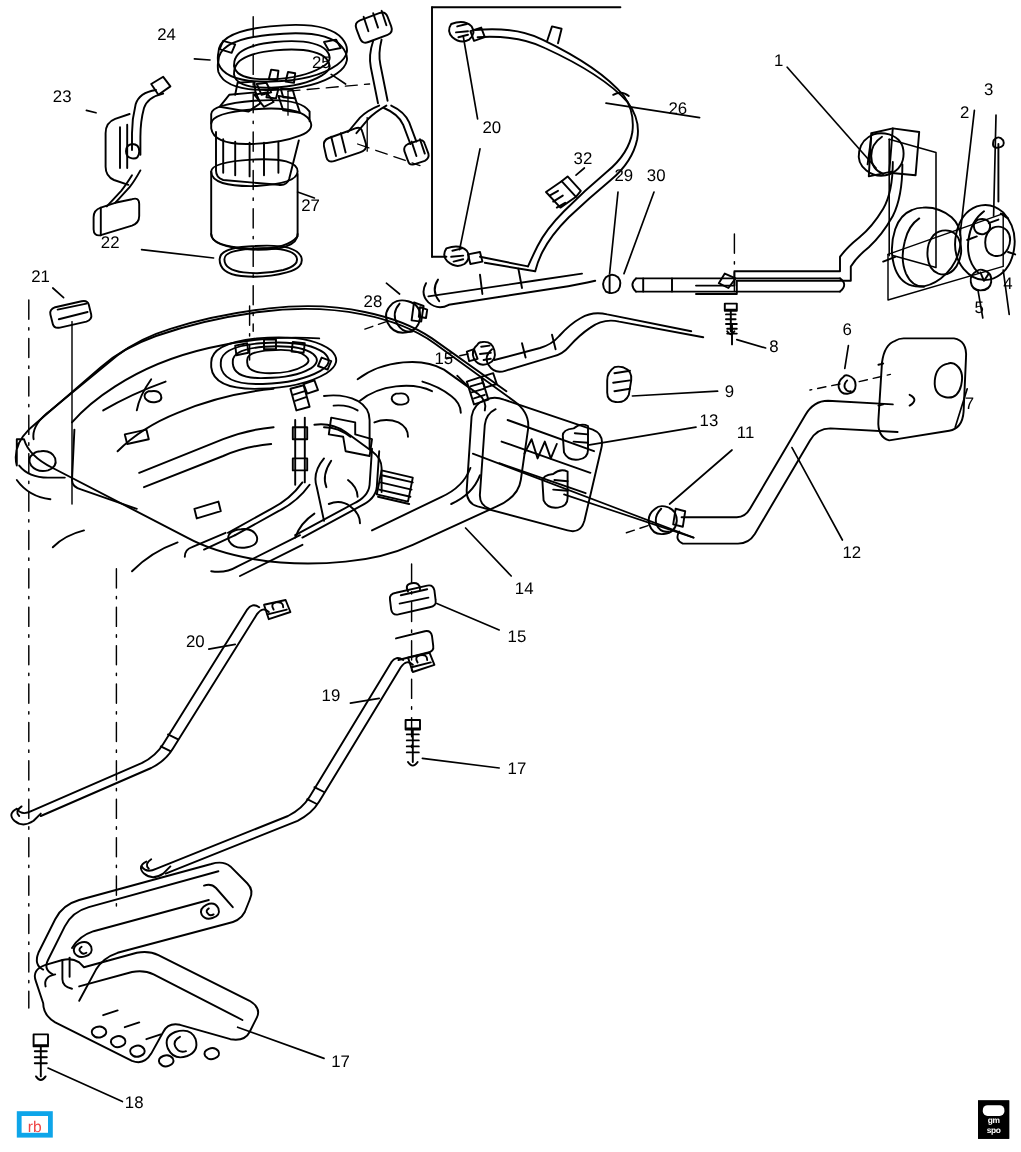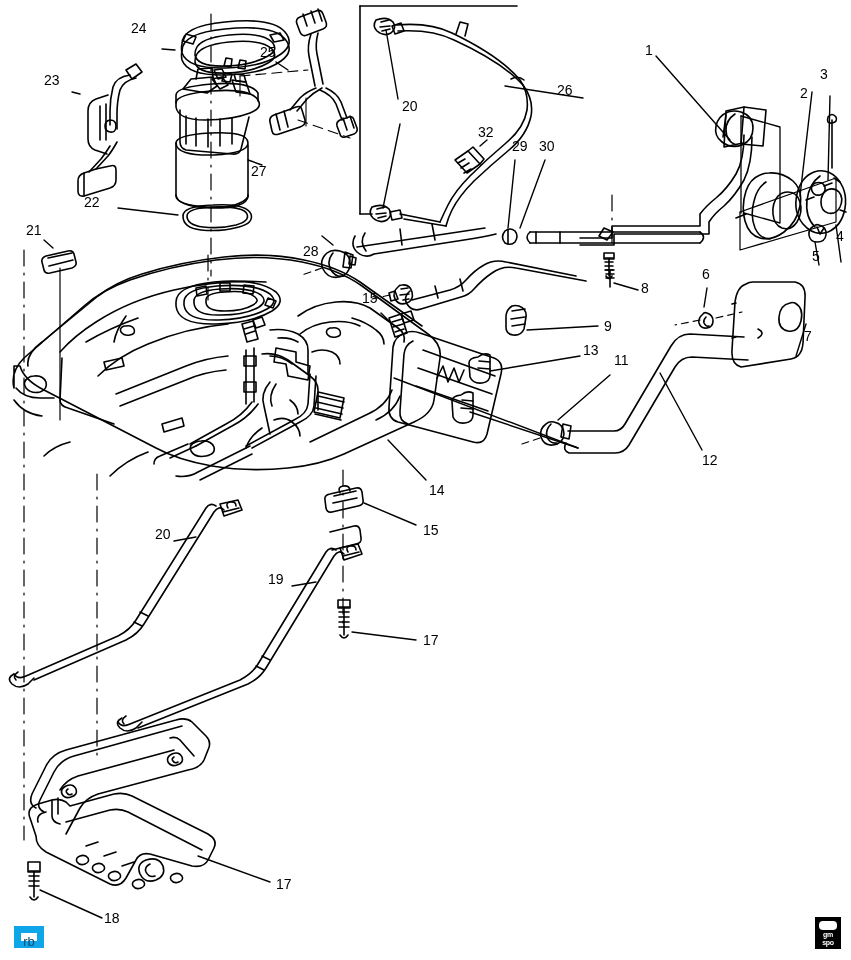--- a/index.html
+++ b/index.html
@@ -31,26 +31,26 @@
     color: #000;
     white-space: nowrap;
     font-family: "Liberation Sans", sans-serif;
   }
   .rb-box {
     position: absolute;
     left: 14px;
     top: 926px;
     width: 30px;
     height: 22px;
-    border: 7px solid #0ea5e9;
+    border: 4px solid #0ea5e9;
     box-sizing: border-box;
     font-size: 13px;
     line-height: 18px;
     text-align: center;
-    color: #0c4a6e;
+    color: #ef4444;
   }
   .gm-logo {
     position: absolute;
     left: 815px;
     top: 917px;
     width: 26px;
     height: 32px;
     background: #000;
     border: 1px solid #000;
     box-sizing: border-box;

